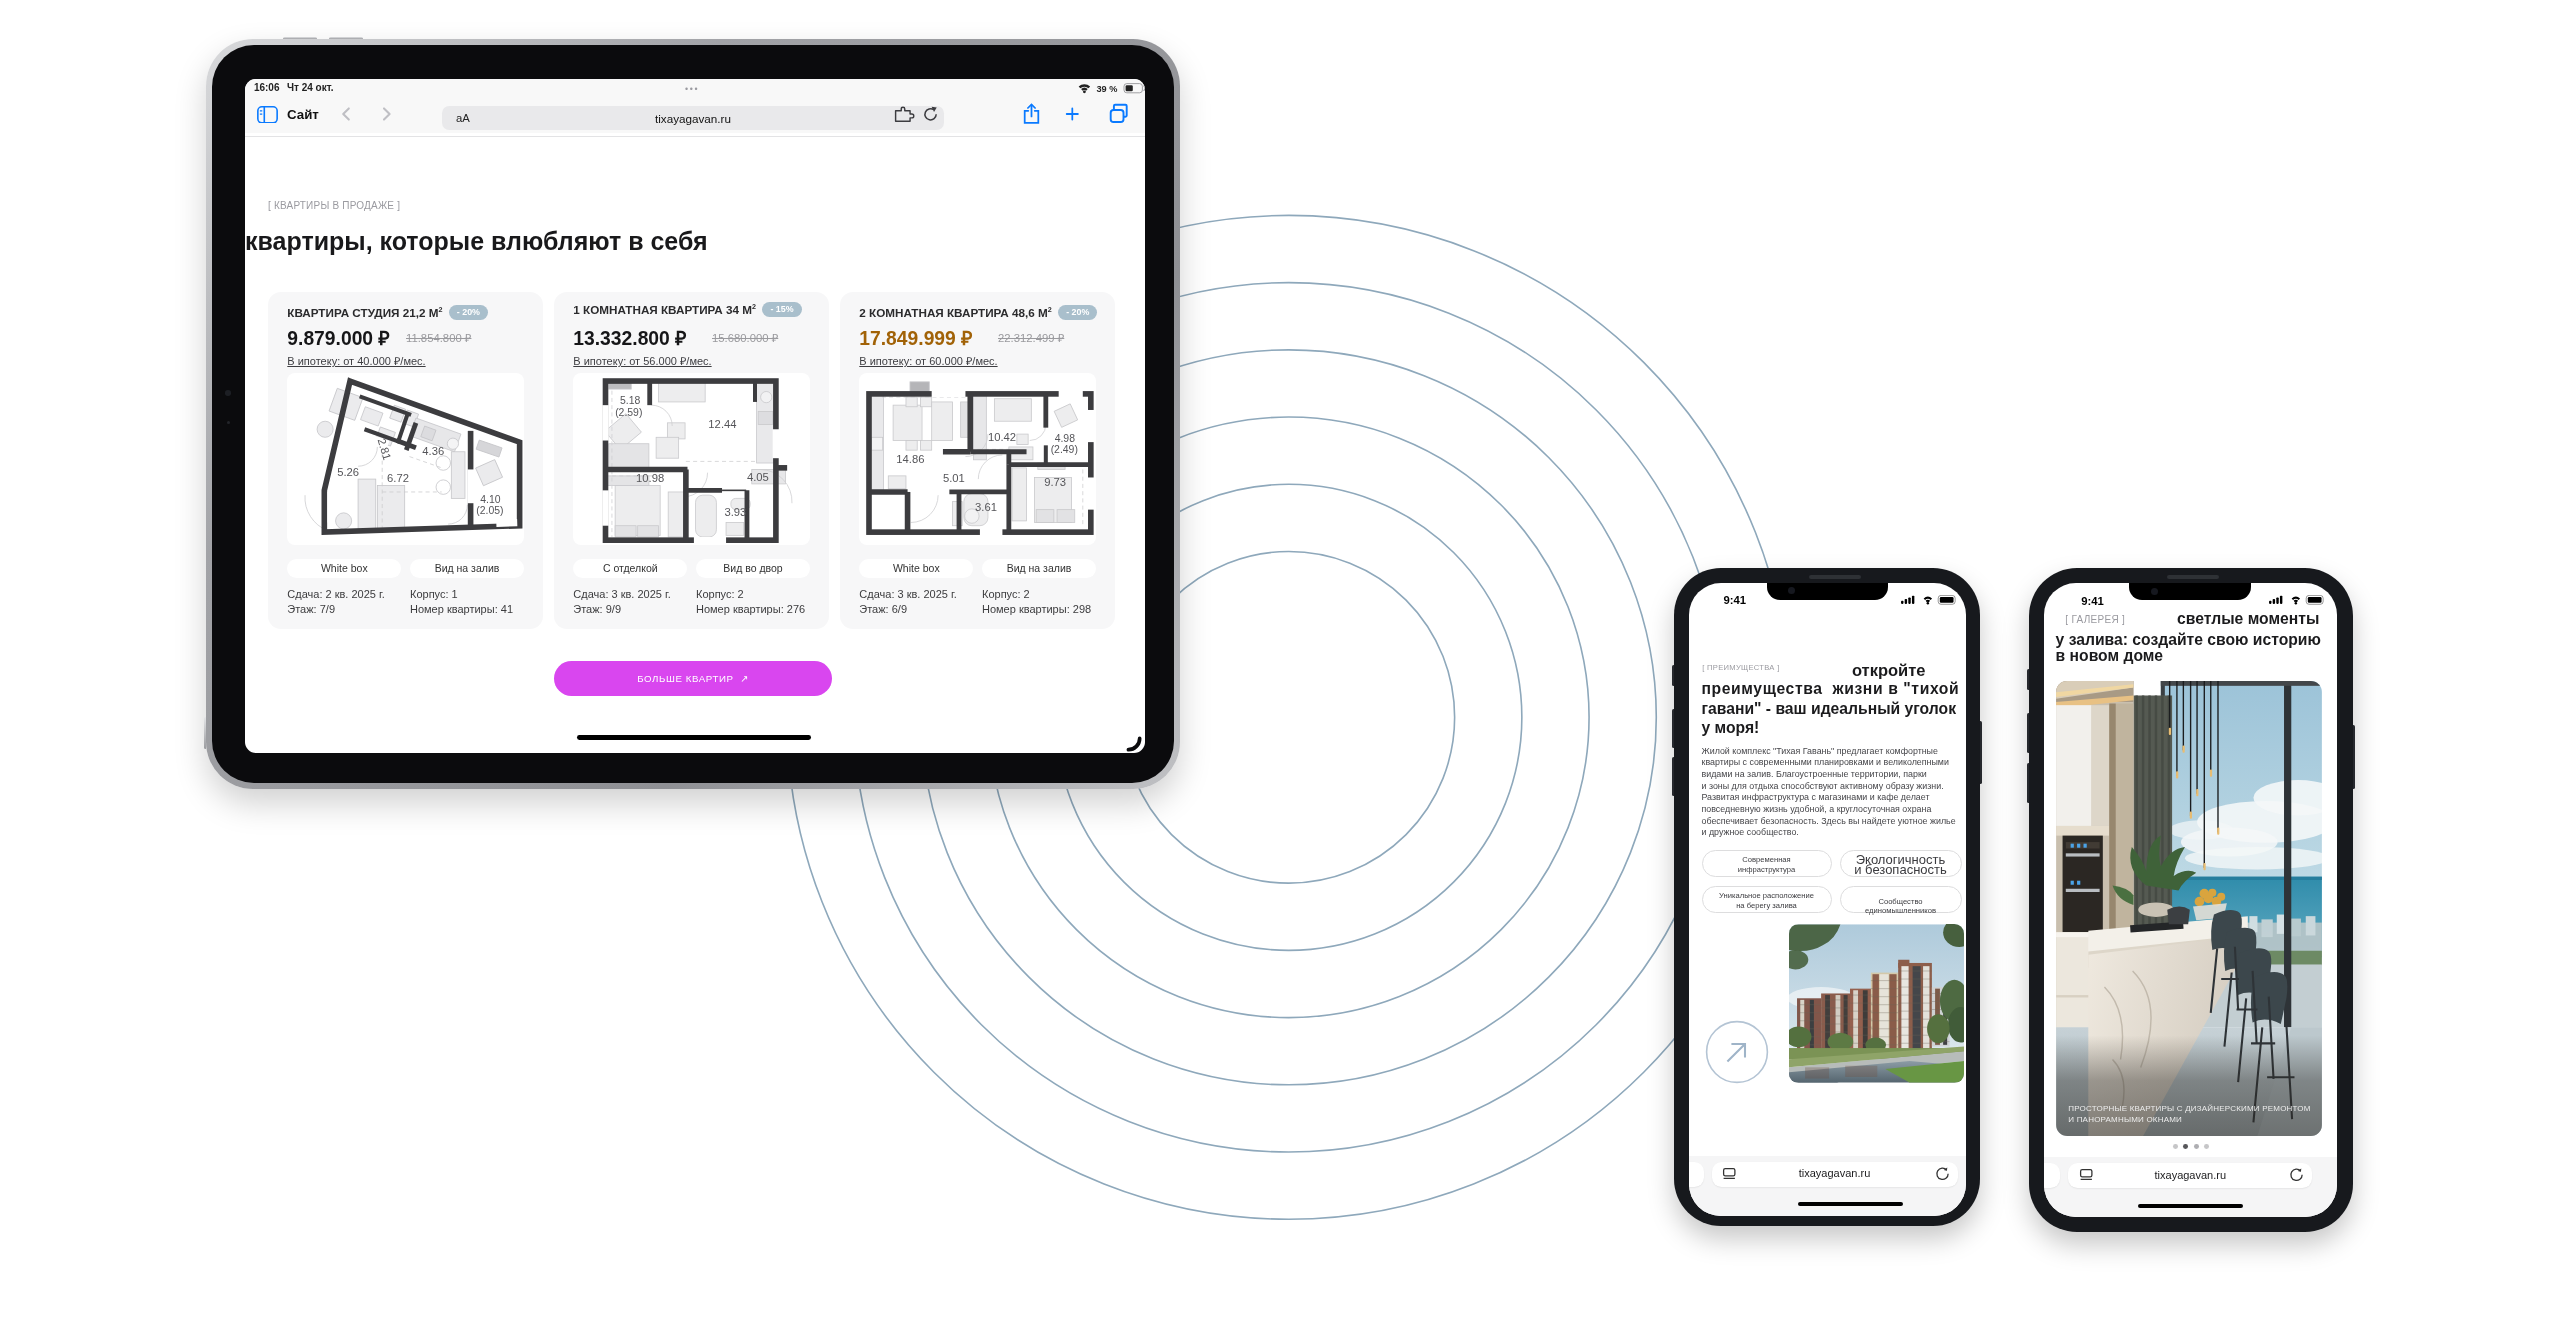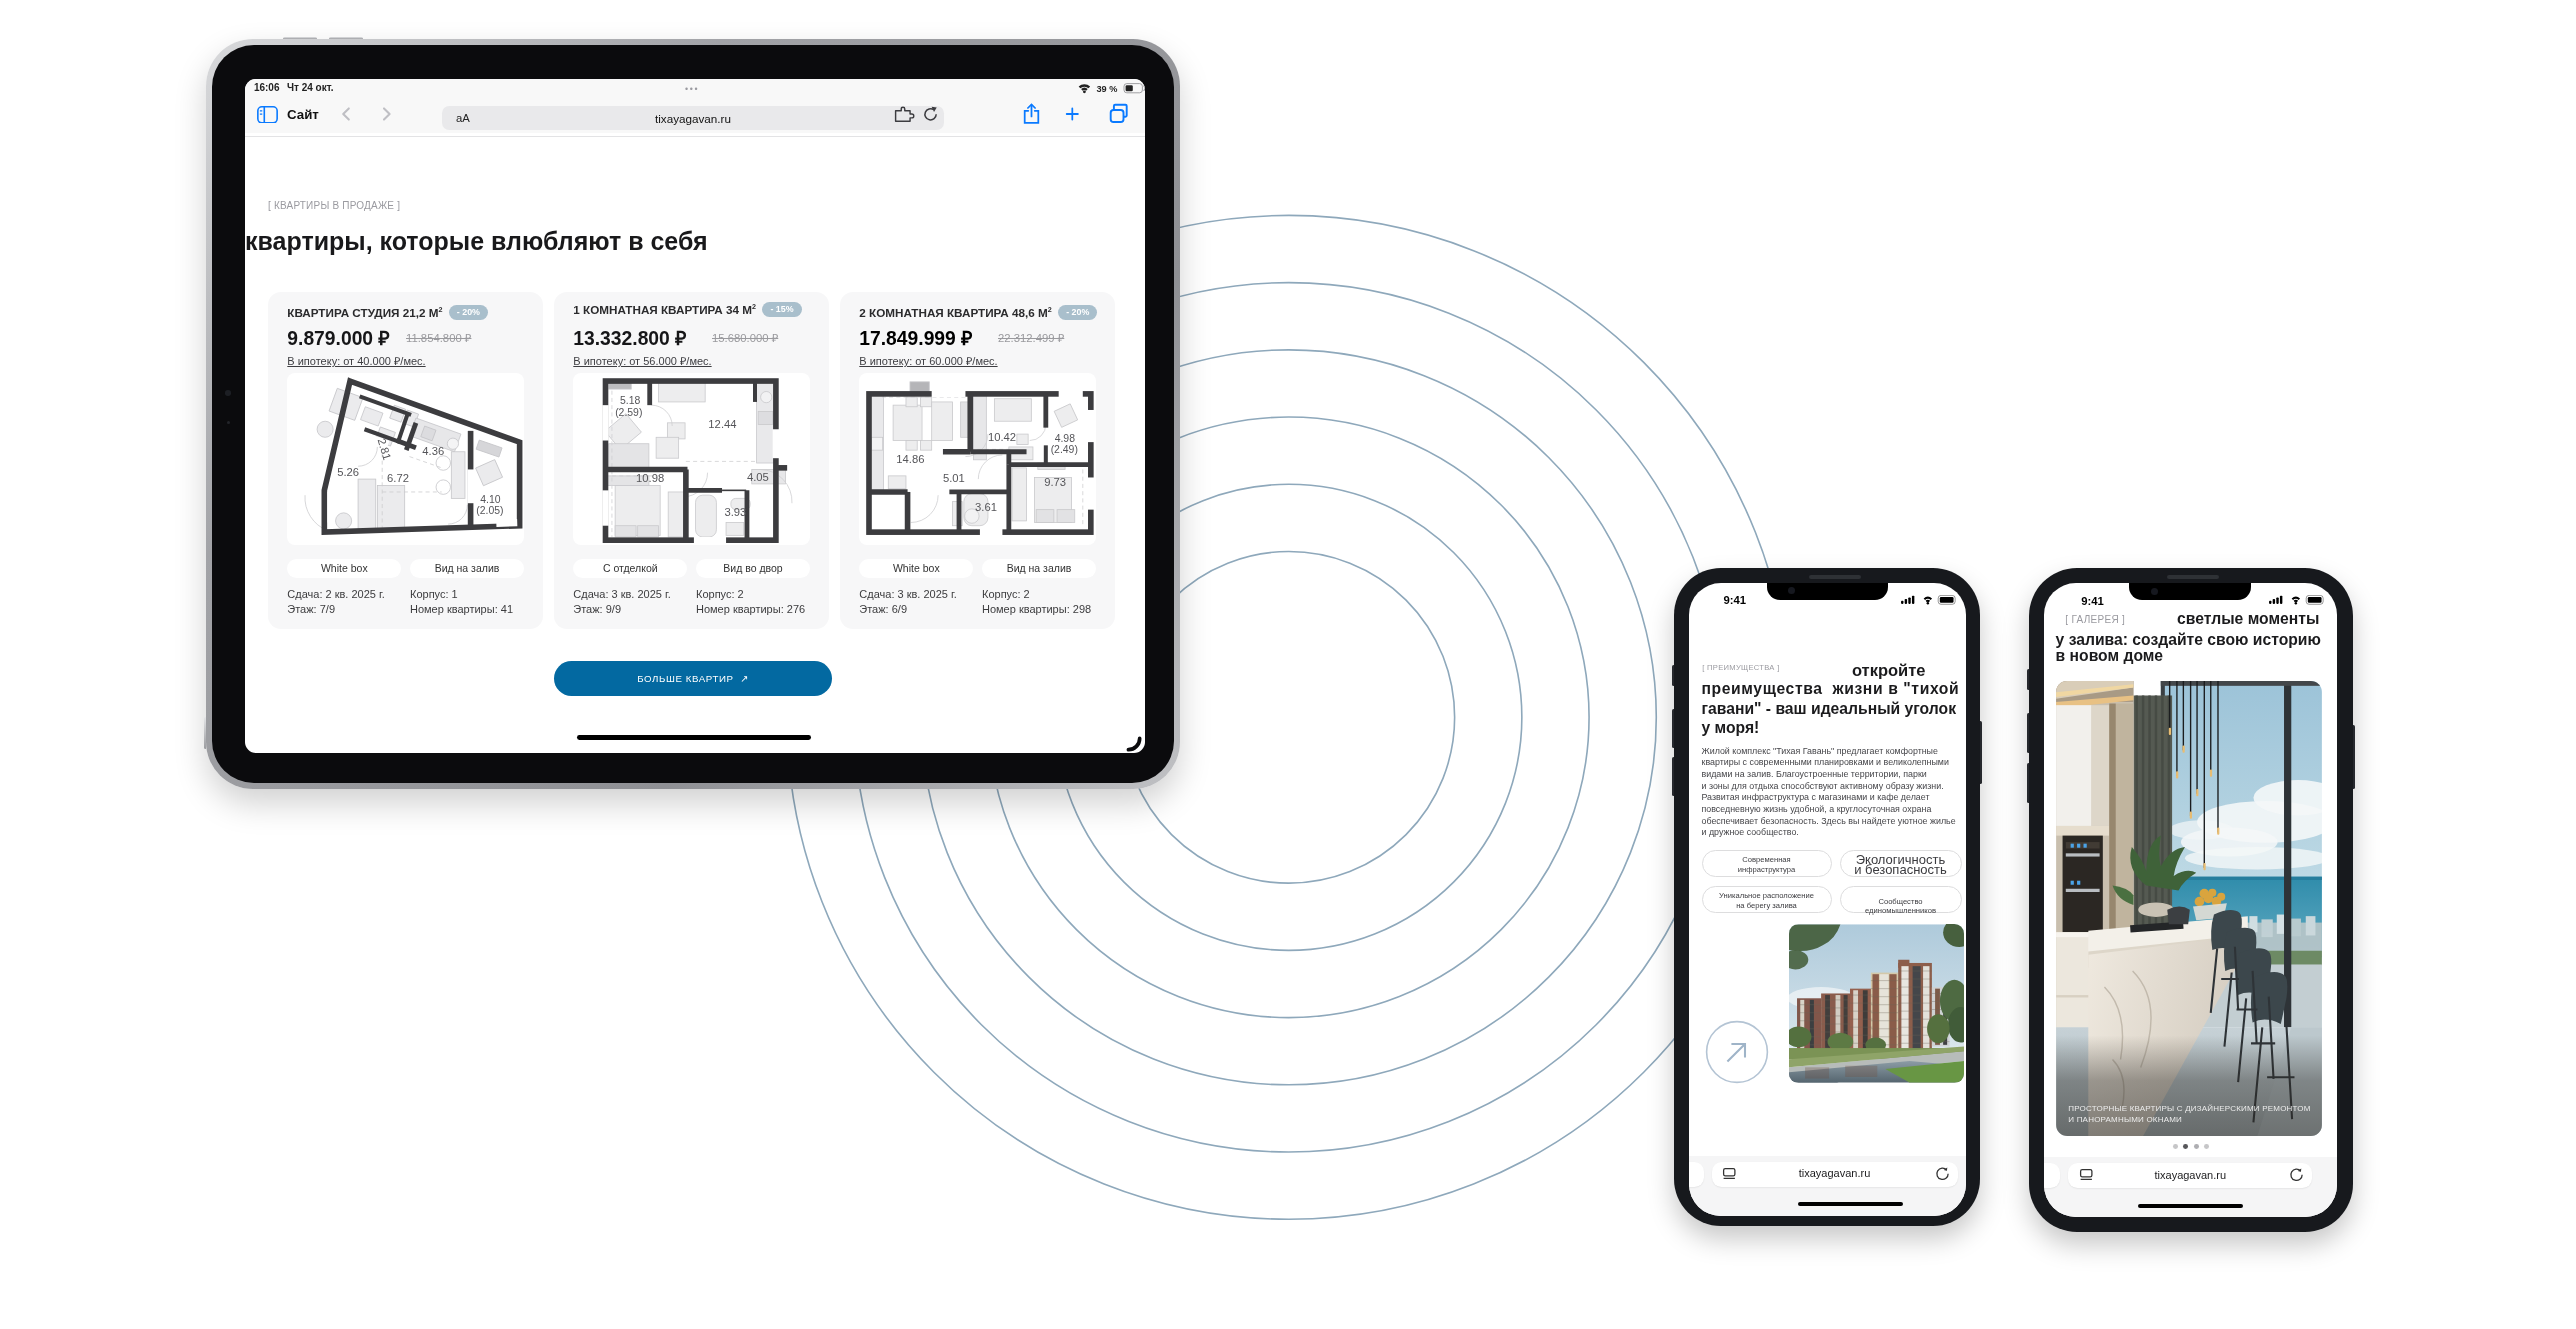--- a/index.html
+++ b/index.html
@@ -247,21 +247,21 @@
           </g>
         </svg></div>
         <div class="pill" style="left:19.3px">С отделкой</div>
         <div class="pill" style="left:142px">Вид во двор</div>
         <div class="info" style="left:19.3px;top:295px">Сдача: 3 кв. 2025 г.<br>Этаж: 9/9</div>
         <div class="info" style="left:142px;top:295px">Корпус: 2<br>Номер квартиры: 276</div>
       </div>
 
       <div class="card" style="left:595px">
         <div class="abs" style="left:19.3px;top:13px;font-size:11.7px;font-weight:bold;color:#2b2b2d">2 КОМНАТНАЯ КВАРТИРА 48,6 М<sup style="font-size:7.2px">2</sup><span class="badge">- 20%</span></div>
-        <div class="abs" style="left:19.3px;top:32px;font-size:19.3px;font-weight:bold;color:#000000">17.849.999 ₽</div>
+        <div class="abs" style="left:19.3px;top:32px;font-size:19.3px;font-weight:bold;color:#a16207">17.849.999 ₽</div>
         <div class="abs" style="left:158px;top:38px;font-size:11.3px;color:#9a9a9e;text-decoration:line-through">22.312.499 ₽</div>
         <div class="abs" style="left:19.3px;top:61px;font-size:11px;color:#3e3e42;text-decoration:underline">В ипотеку: от 60.000 ₽/мес.</div>
         <div class="panel" id="plan3host"><svg width="237" height="172" viewBox="0 0 294 214">
           <g stroke="#c9c9cc" stroke-width="1" fill="#ededee">
             <rect x="63" y="11" width="24" height="13" fill="#b5b5b8"></rect>
             <rect x="14" y="28" width="16" height="118" fill="#e9e9eb"></rect>
             <rect x="15" y="80" width="14" height="16" fill="#f4f4f5"></rect>
             <rect x="36" y="128" width="22" height="16"></rect>
             <rect x="42" y="40" width="36 " height="44"></rect>
             <rect x="58" y="30" width="14" height="12"></rect>
@@ -321,21 +321,21 @@
             <text x="230" y="140">9.73</text>
             <text x="144" y="172">3.61</text>
           </g>
         </svg></div>
         <div class="pill" style="left:19.3px">White box</div>
         <div class="pill" style="left:142px">Вид на залив</div>
         <div class="info" style="left:19.3px;top:295px">Сдача: 3 кв. 2025 г.<br>Этаж: 6/9</div>
         <div class="info" style="left:142px;top:295px">Корпус: 2<br>Номер квартиры: 298</div>
       </div>
 
-      <div class="abs" style="left:309px;top:582px;width:278px;height:35px;background:#0369a1;border-radius:17.7px;color:#fff;font-size:9.7px;letter-spacing:0.6px;text-align:center;line-height:35px">БОЛЬШЕ КВАРТИР&nbsp;&nbsp;↗</div>
+      <div class="abs" style="left:309px;top:582px;width:278px;height:35px;background:#d946ef;border-radius:17.7px;color:#fff;font-size:9.7px;letter-spacing:0.6px;text-align:center;line-height:35px">БОЛЬШЕ КВАРТИР&nbsp;&nbsp;↗</div>
 
       <div class="hi" style="left:332px;top:656px;width:234px;height:4.8px"></div>
       <svg class="abs" style="left:881px;top:657px" width="17.7" height="17.7" viewBox="0 0 22 22">
         <path d="M17 3 A 14 14 0 0 1 3 17" fill="none" stroke="#0b0b0d" stroke-width="4.6" stroke-linecap="round"></path>
       </svg>
     </div>
   </div>
 
   <div class="phone" id="phone1" style="left:1674px;top:568px;width:306px;height:658px;border-radius:47px;">
     <div class="pbtn" style="left:-2.4px;top:97px;width:2.4px;height:21px;border-radius:1.6px 0 0 1.6px"></div>

